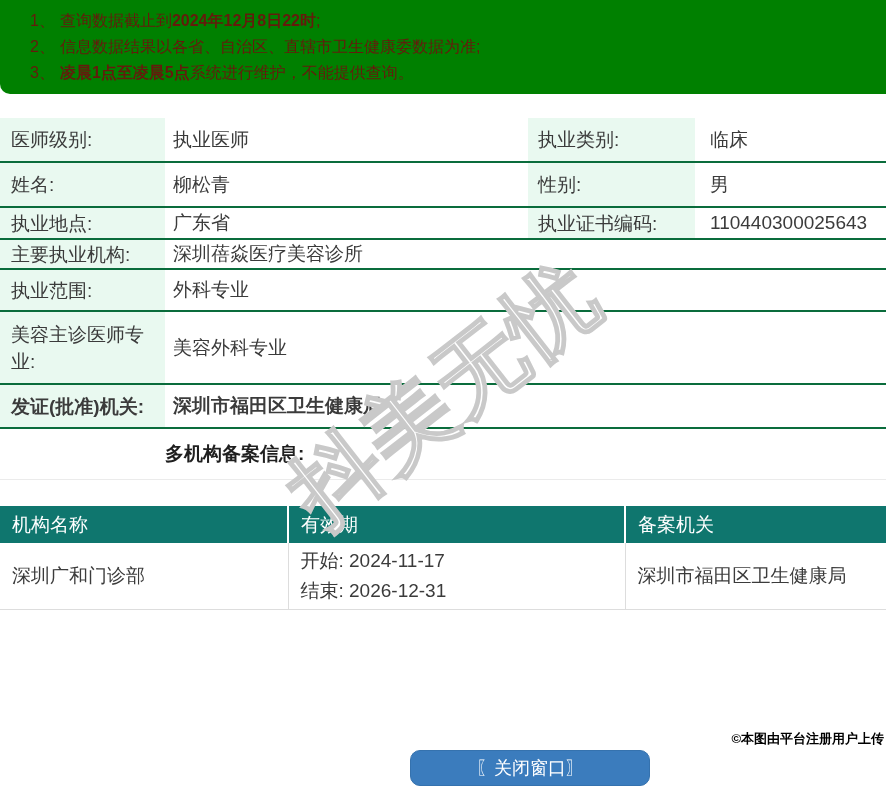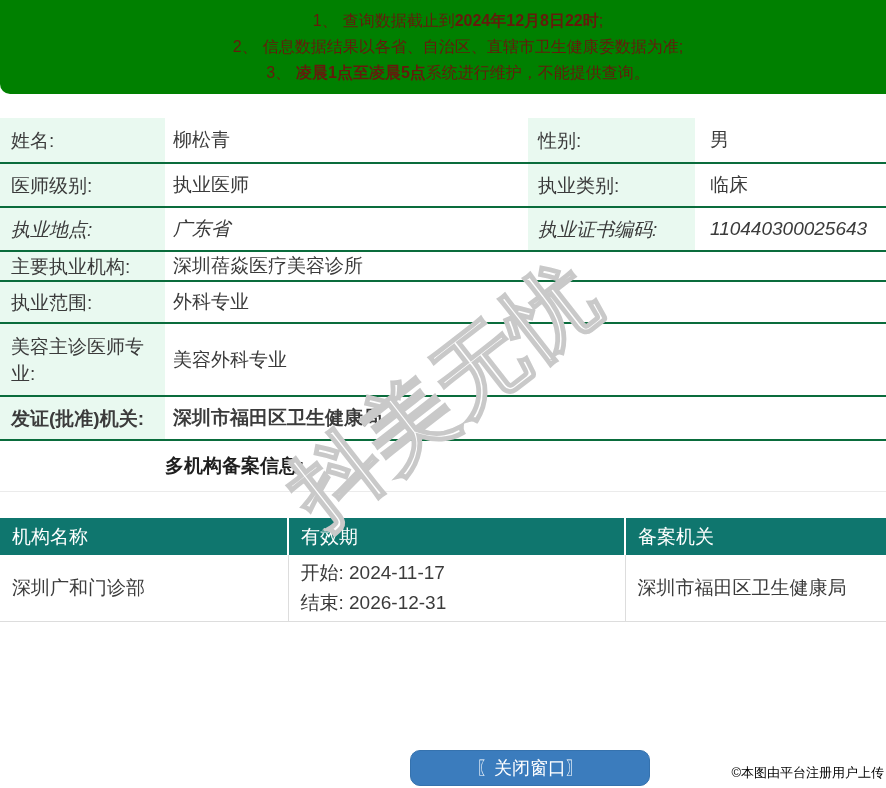--- a/index.html
+++ b/index.html
@@ -5,21 +5,21 @@
   html,body{margin:0;padding:0;}
   body{
     width:886px;height:788px;position:relative;overflow:hidden;background:#fff;
     font-family:"Liberation Sans","DejaVu Sans",sans-serif;
     -webkit-font-smoothing:antialiased;
   }
   
   .notice{
     background:#008000;height:94px;box-sizing:border-box;
     padding:8px 0 0 30px;border-radius:0 0 0 10px;
-    color:#641b0c;font-size:16px;text-align:center;
+    color:#641b0c;font-size:16px;
   }
   .notice-line{line-height:26px;white-space:nowrap;}
   .notice-line .num{margin-right:5px;}
   .notice-line b{font-weight:bold;}
   
   table.profile{
     border-collapse:collapse;width:886px;margin-top:24px;table-layout:fixed;
     font-size:19px;color:#3b3b3b;
   }
   .profile td{border-bottom:2px solid #0a6c3c;vertical-align:middle;}
@@ -58,55 +58,55 @@
   
   .watermark{
     position:absolute;left:445px;top:395px;
     transform:translate(-50%,-50%) rotate(-38deg);
     font-size:88px;font-weight:bold;white-space:nowrap;letter-spacing:2px;
     color:#ffffff;-webkit-text-stroke:2px #c9c9c9;
     z-index:9;pointer-events:none;
   }
   
   .credit{
-    position:absolute;right:2px;top:764px;
-    font-size:13px;font-weight:normal;color:#000;
+    position:absolute;right:2px;top:730px;
+    font-size:13px;font-weight:bold;color:#000;
     text-shadow:-1px -1px 0 #fff,1px -1px 0 #fff,-1px 1px 0 #fff,1px 1px 0 #fff;
   }
 </style>
 </head>
 <body>
 
 <div class="notice" id="notice">
     <div class="notice-line"><span class="num">1、</span><span>查询数据截止到</span><b>2024年12月8日22时</b><span>;</span></div>
     <div class="notice-line"><span class="num">2、</span><span>信息数据结果以各省、自治区、直辖市卫生健康委数据为准;</span></div>
     <div class="notice-line"><span class="num">3、</span><b>凌晨1点至凌晨5点</b><span>系统进行维护，不能提供查询。</span></div>
   </div>
 
 <table class="profile">
   <colgroup>
     <col style="width:165px">
       <col style="width:363px">
       <col style="width:167px">
       <col style="width:191px">
   </colgroup>
   <tbody id="profile-body">
+      <tr style="height: 44px;">
+        <td class="flabel">医师级别:</td>
+        <td class="fvalue">执业医师</td>
+        <td class="flabel flabel2">执业类别:</td>
+        <td class="fvalue fvalue2">临床</td>
+      </tr>
       <tr style="height: 45px;">
         <td class="flabel">姓名:</td>
         <td class="fvalue">柳松青</td>
         <td class="flabel flabel2">性别:</td>
         <td class="fvalue fvalue2">男</td>
       </tr>
-      <tr style="height: 44px;">
-        <td class="flabel">医师级别:</td>
-        <td class="fvalue">执业医师</td>
-        <td class="flabel flabel2">执业类别:</td>
-        <td class="fvalue fvalue2">临床</td>
-      </tr>
-      <tr style="height: 44px; font-style: italic;">
+      <tr style="height: 32px;">
         <td class="flabel">执业地点:</td>
         <td class="fvalue">广东省</td>
         <td class="flabel flabel2">执业证书编码:</td>
         <td class="fvalue fvalue2">110440300025643</td>
       </tr>
       <tr style="height: 26px; padding-left: 25px;">
         <td class="flabel">主要执业机构:</td>
         <td class="fvalue" colspan="3">深圳蓓焱医疗美容诊所</td>
       </tr>
       <tr style="height: 42px;">

